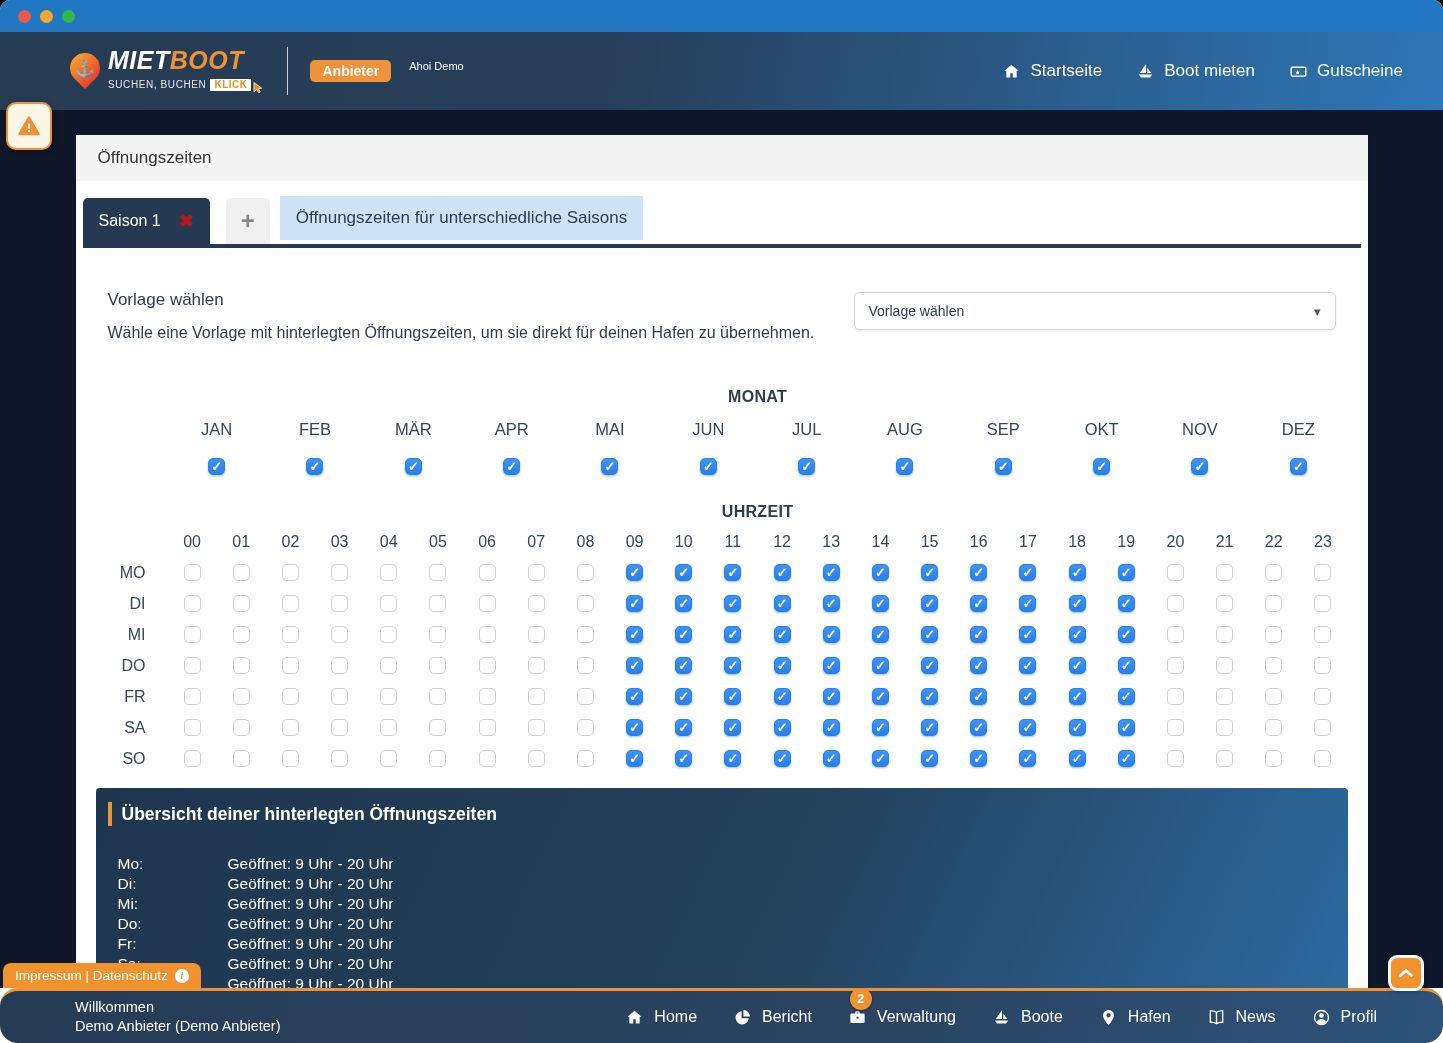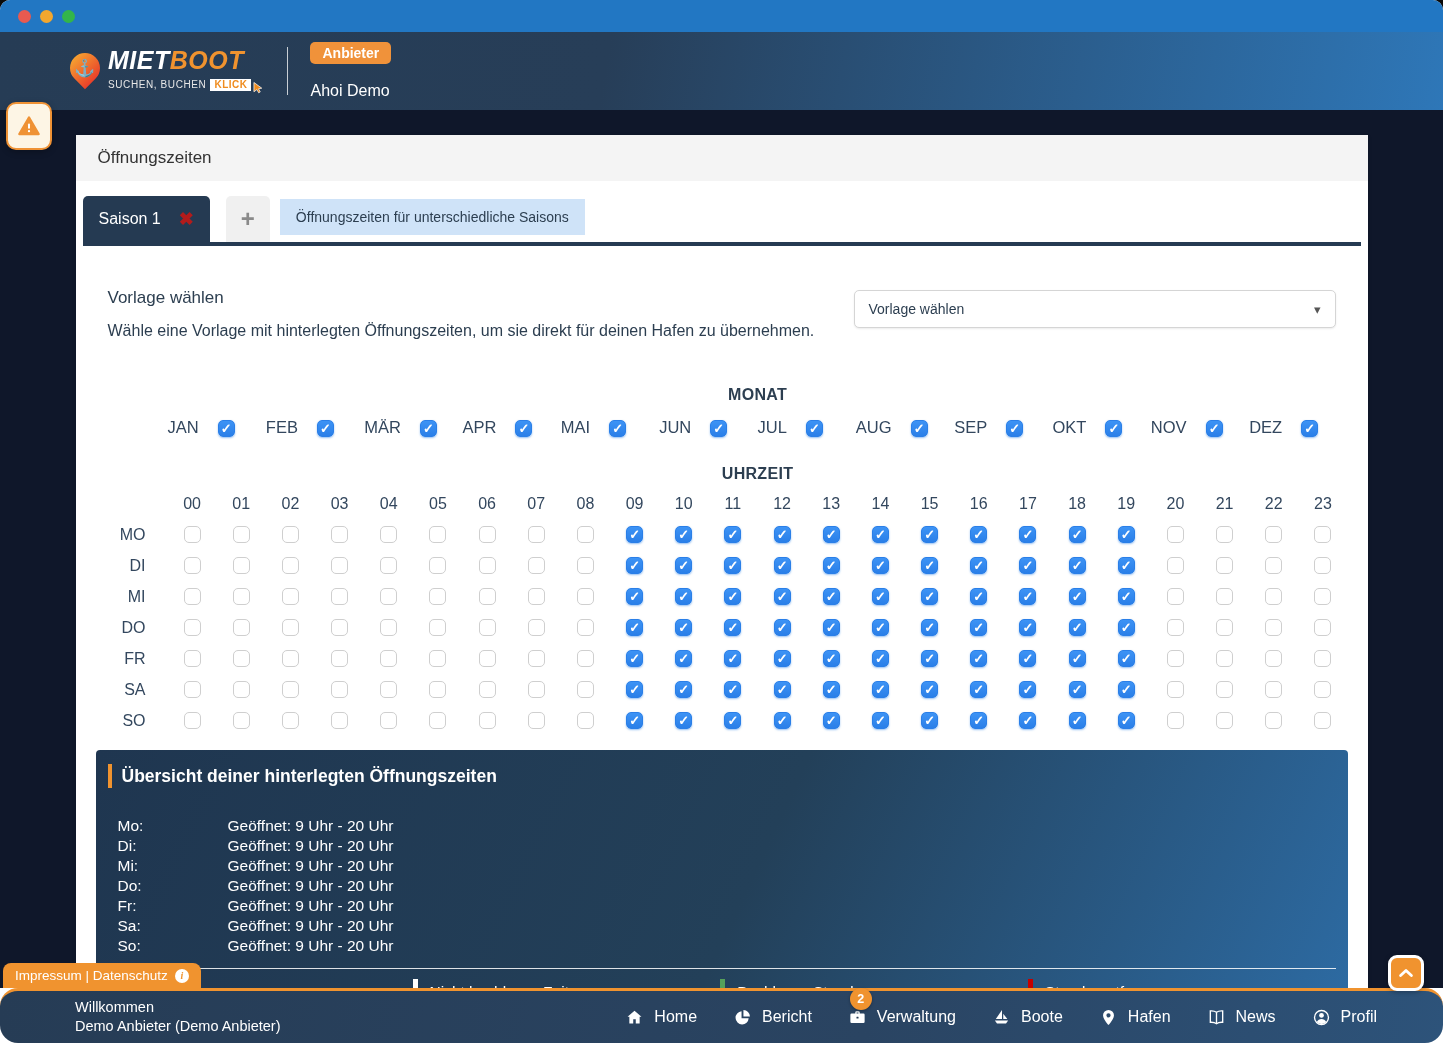--- a/index.html
+++ b/index.html
@@ -53,26 +53,26 @@
   .logo-brand .b1 { color:#fff; }
   .logo-brand .b2 { color:#f0932f; }
   .logo-sub { display:flex; align-items:center; gap:4px; margin-top:2px; }
   .logo-tagline { font-size:10px; letter-spacing:.6px; color:#e8e8e8; }
   .logo-klick {
     background:#fff; color:#ef8c1f; font-weight:bold; font-size:10px;
     padding:1px 4px; letter-spacing:.5px; position:relative;
   }
   .logo-cursor { width:14px; height:14px; margin-left:-4px; margin-top:6px; }
   .header-divider { width:1px; height:48px; background:rgba(255,255,255,.75); margin:0 22px; }
-  .account { display:flex; flex-direction:column; gap:18px; }
+  .account { display:flex; flex-direction:row; gap:18px; }
   .role-badge {
     background:#f0923a; color:#fff; font-size:14px; font-weight:bold;
     border-radius:5px; padding:3px 12px; width:max-content;
   }
-  .account-name { font-size:16px; color:#fff; }
+  .account-name { font-size:11px; color:#fff; }
   .header-nav { margin-left:auto; display:flex; align-items:center; gap:34px; }
   .nav-item { display:flex; align-items:center; gap:9px; color:#fff; font-size:17px; cursor:pointer; }
   .nav-item svg { width:19px; height:19px; }
   
   .warn-btn {
     position:absolute; left:6px; top:70px; width:46px; height:48px;
     background:#fdf5e5; border:2px solid #ef9235; border-radius:10px;
     display:flex; align-items:center; justify-content:center;
     box-shadow:0 2px 6px rgba(0,0,0,.25); z-index:20; cursor:pointer;
   }
@@ -99,22 +99,22 @@
     height:46px; display:flex; align-items:center; gap:18px;
     padding:8px 16px; border-radius:5px 5px 0 0; cursor:pointer;
   }
   .tab-close { color:#b31b1b; font-size:18px; font-weight:bold; background:transparent; cursor:pointer; }
   .tab-add {
     background:#f0f0f0; color:#8a8a8a; width:44px; height:46px; margin-left:16px;
     display:flex; align-items:center; justify-content:center;
     font-size:24px; font-weight:bold; border-radius:5px 5px 0 0; cursor:pointer;
   }
   .tab-hint {
-    background:#cfe3f8; color:#2c3e50; font-size:14px;
-    height:36px; display:flex; align-items:center;
+    background:#cfe3f8; color:#2c3e50; font-size:17px;
+    height:44px; display:flex; align-items:center;
     padding:0 16px; margin:0 0 4px 10px; align-self:center;
   }
   .content { padding:0 20px; }
   .vorlage-row { display:flex; justify-content:space-between; margin:42px 0 0; padding:0 12px; }
   .vorlage-title { font-size:17px; color:#2c3e50; margin-bottom:14px; }
   .vorlage-desc { font-size:16px; color:#2c3e50; }
   .dropdown {
     width:482px; height:38px; border:1px solid #d5d5d5; border-radius:5px;
     display:flex; align-items:center; justify-content:space-between;
     padding:0 14px; font-size:14px; color:#2c3e50; background:#fff;
@@ -123,21 +123,21 @@
   .dropdown .caret { color:#555; font-size:13px; }
   .section-title {
     text-align:center; font-weight:bold; font-size:16px; color:#2c3e50;
     margin-left:72px; letter-spacing:.3px;
   }
   .monat-title { margin-top:46px; }
   .months-row {
     display:grid; grid-template-columns:repeat(12,1fr);
     margin:14px 0 0 72px;
   }
-  .month-cell { display:flex; flex-direction:row; align-items:flex-end; gap:19px; }
+  .month-cell { display:flex; flex-direction:column; align-items:center; gap:19px; }
   .month-label { font-size:16.5px; color:#33475e; }
   .uhrzeit-title { margin-top:28px; }
   .hours-grid {
     display:grid; grid-template-columns:72px repeat(24,1fr);
     margin-top:12px; row-gap:0;
   }
   .hour-label { text-align:center; font-size:16px; color:#33475e; padding-bottom:6px; }
   .day-label {
     font-size:16px; color:#33475e; text-align:right; padding-right:22px;
     height:31px; display:flex; align-items:center; justify-content:flex-end;
@@ -244,20 +244,43 @@
               <path d="M5 2.5l13.5 9.8-5.6 1 3 5.4-2.8 1.5-3-5.5L5 18.5Z" fill="#ef8c1f" stroke="#fff" stroke-width="1.2"></path>
             </svg>
         </div>
       </div>
     </div>
     <div class="header-divider"></div>
     <div class="account">
       <span class="role-badge">Anbieter</span>
       <span class="account-name">Ahoi Demo</span>
     </div>
+    <div class="header-nav" id="header-nav">
+        <div class="nav-item">
+          <svg viewBox="0 0 24 24">
+            <path d="M12 3.4 3.2 11.2h2.3v8.4h4.9v-5.4h3.2v5.4h4.9v-8.4h2.3Z" fill="currentColor"></path>
+          </svg>
+          <span>Startseite</span>
+        </div>
+        <div class="nav-item">
+          <svg viewBox="0 0 24 24">
+            <path d="M12.6 2.6v11.4H4.8Z" fill="currentColor"></path>
+            <path d="M14.2 7.2v6.8h5.2Z" fill="currentColor"></path>
+            <path d="M3.6 15.8h16.8l-2.7 3.8H6.3Z" fill="currentColor"></path>
+          </svg>
+          <span>Boot mieten</span>
+        </div>
+        <div class="nav-item">
+          <svg viewBox="0 0 24 24">
+            <rect x="2.8" y="6.6" width="18.4" height="11.2" rx="1.6" fill="none" stroke="currentColor" stroke-width="1.8"></rect>
+            <path d="M11 10.2l.9 1.8 2 .3-1.4 1.4.3 2-1.8-.9-1.8.9.3-2-1.4-1.4 2-.3Z" fill="currentColor"></path>
+          </svg>
+          <span>Gutscheine</span>
+        </div>
+      </div>
     <div class="warn-btn">
       <svg viewBox="0 0 24 24">
           <path d="M12 3.6 21.6 20H2.4Z" fill="#ef9235" stroke="#ef9235" stroke-width="2.4" stroke-linejoin="round"></path>
           <rect x="11" y="9.4" width="2" height="5.4" rx="1" fill="#fff"></rect>
           <circle cx="12" cy="17.2" r="1.15" fill="#fff"></circle>
         </svg>
     </div>
   </div>
 
   <div class="main">

